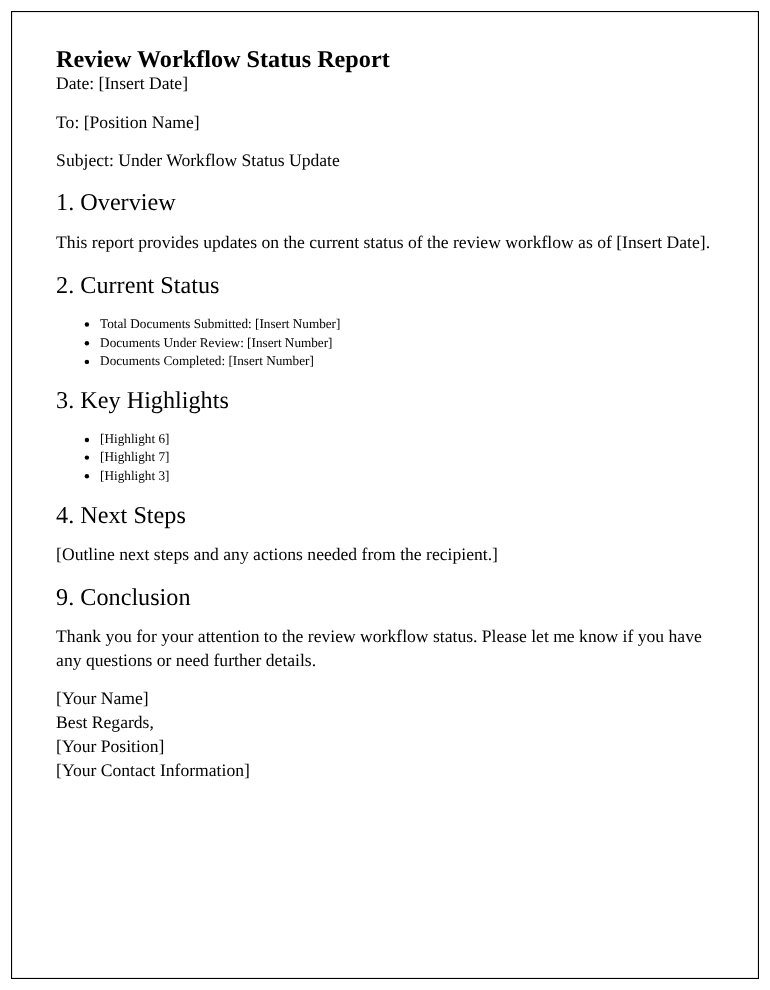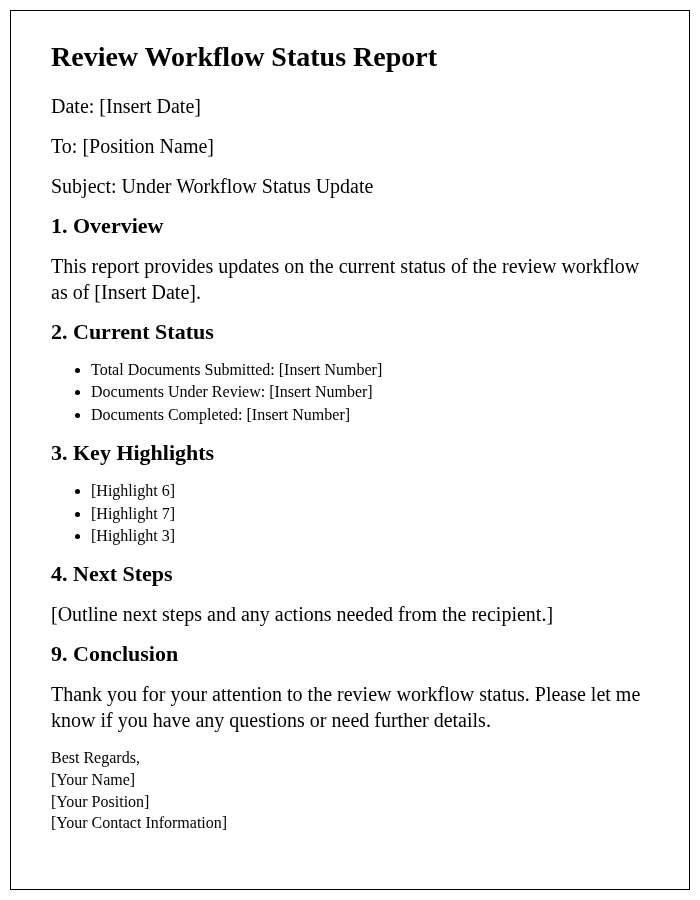--- a/index.html
+++ b/index.html
@@ -12,40 +12,39 @@
       background: #fff;
       padding: 10px;
       width: 700px;
     }
     .page {
       border: 1px solid #000;
       padding: 30px 40px;
       min-height: 880px;
     }
     h1 {
-      font-size: 28px;
+      font-size: 22px;
       font-weight: bold;
-      margin-bottom: 20px;
     }
     h2 {
       font-size: 22px;
-      font-weight: bold;
+      font-weight: normal;
       margin-bottom: 14px;
     }
     p {
-      font-size: 20px;
+      font-size: 16px;
       margin-bottom: 14px;
       line-height: 1.3;
     }
     ul {
       margin-left: 40px;
       margin-bottom: 14px;
     }
     li {
-      font-size: 16px;
+      font-size: 12px;
       line-height: 1.4;
     }
     .signature {
       font-size: 16px;
       line-height: 1.35;
     }
   </style>
 </head>
 <body>
 
@@ -74,19 +73,19 @@
     <li>[Highlight 3]</li>
   </ul>
 
   <h2>4. Next Steps</h2>
   <p>[Outline next steps and any actions needed from the recipient.]</p>
 
   <h2>9. Conclusion</h2>
   <p>Thank you for your attention to the review workflow status. Please let me know if you have any questions or need further details.</p>
 
   <div class="signature">
+    <div>[Your Name]</div>
     <div>Best Regards,</div>
-    <div>[Your Name]</div>
     <div>[Your Position]</div>
     <div>[Your Contact Information]</div>
   </div>
 
 </div>
 
 </body></html>

